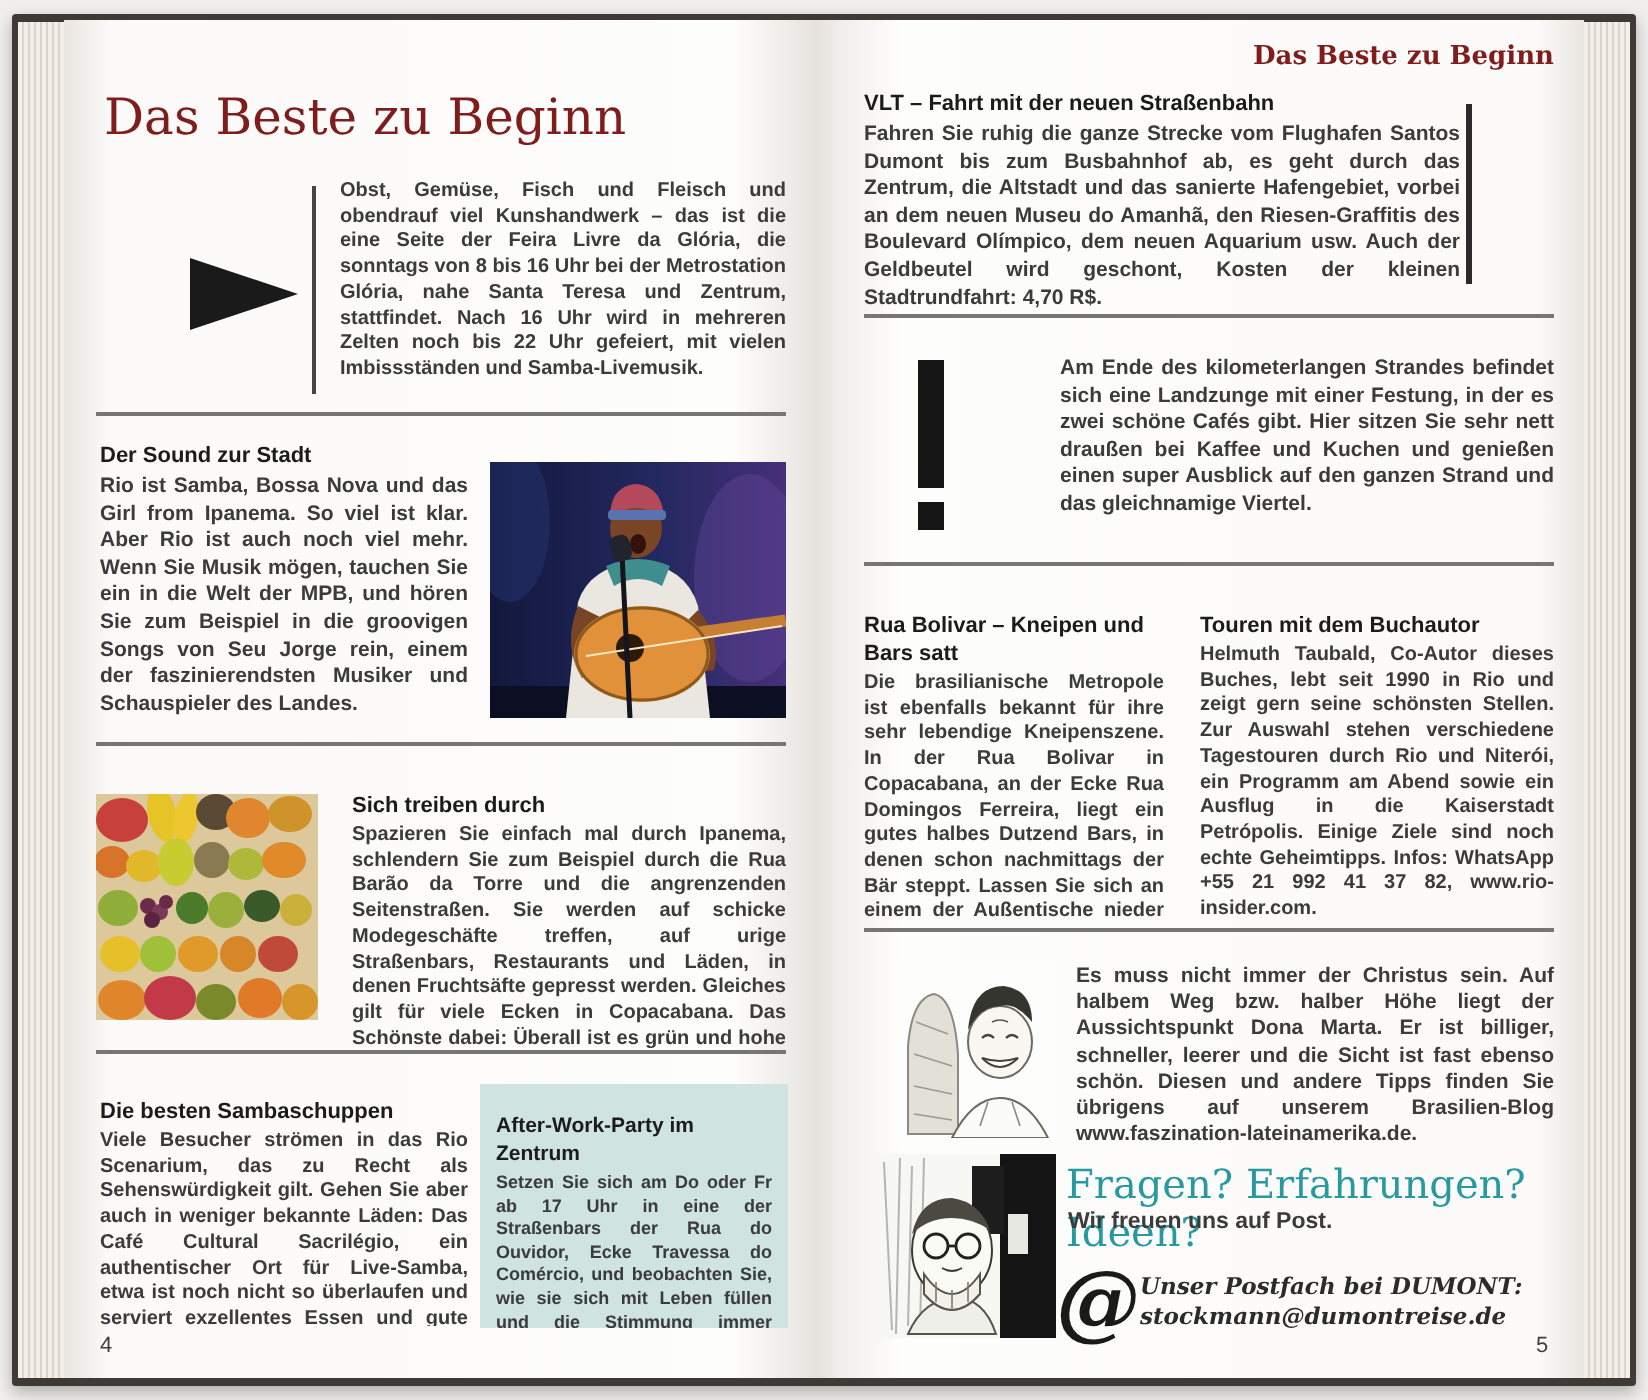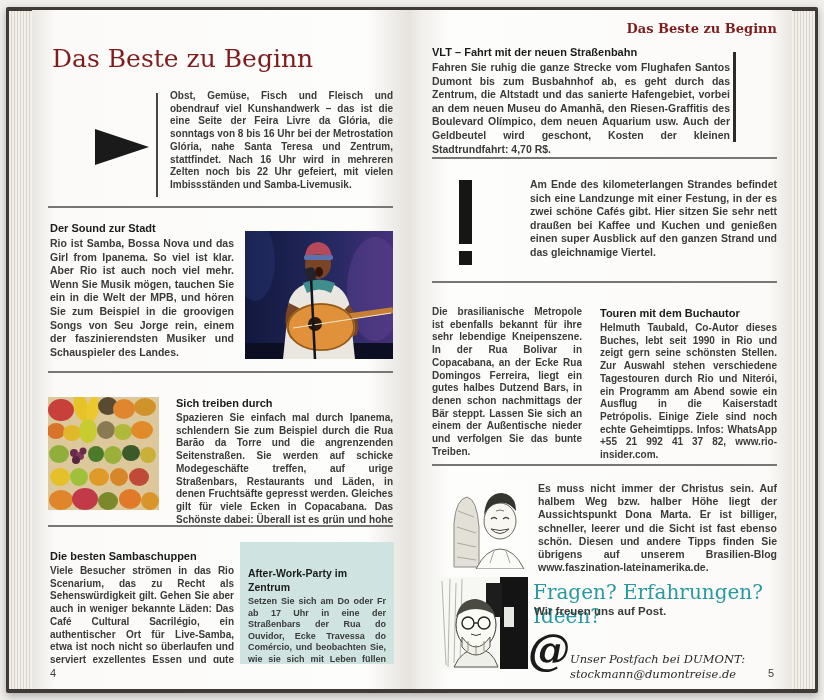--- a/index.html
+++ b/index.html
@@ -29,29 +29,29 @@
   .body.xs{font-size:9px;line-height:11.6px;}
   .abs{position:absolute;}
   .hr{position:absolute;height:2px;background:#787672;}
   .vr{position:absolute;width:2px;background:#454545;}
   .pagenum{position:absolute;font-size:11px;color:#3e3e3e;}
   
   .tri{position:absolute;width:0;height:0;
     border-left:54px solid #1a1a1a;border-top:18px solid transparent;border-bottom:18px solid transparent;}
   .photo{position:absolute;overflow:hidden;}
   .photo svg{display:block;width:100%;height:100%;}
-  .tipbox{position:absolute;background:#cfe4e0;padding:24px 8px;box-sizing:border-box;overflow:hidden;}
+  .tipbox{position:absolute;background:#cfe4e0;padding:14px 8px;box-sizing:border-box;overflow:hidden;}
   .tipbox .h{font-size:10.5px;}
   
   .excl-bar{position:absolute;background:#161616;}
   .teal-head{font-family:"DejaVu Serif", serif;font-size:20px;color:#2999a1;}
   .at{font-family:"DejaVu Serif", serif;font-style:italic;font-weight:bold;
       font-size:42px;color:#1a1a1a;line-height:40px;}
-  .mailbox{font-family:"DejaVu Serif", serif;font-style:italic;font-weight:normal;
-      font-size:11.5px;line-height:15px;color:#2b2b2b;margin-top:16px;}
+  .mailbox{font-family:"DejaVu Serif", serif;font-style:italic;font-weight:bold;
+      font-size:11.5px;line-height:15px;color:#2b2b2b;}
   .overflow-clip{overflow:hidden;}
 </style>
 </head>
 <body>
 
 <div class="book">
   <div class="stack left"></div>
   <div class="stack right"></div>
   <div class="sheet"></div>
 </div>
@@ -169,20 +169,21 @@
   <div class="hr" style="left:432px;top:157px;width:345px;"></div>
 
   <div class="excl-bar" style="left:459px;top:180px;width:13px;height:64px;"></div>
   <div class="excl-bar" style="left:459px;top:251px;width:13px;height:14px;"></div>
   <div class="abs overflow-clip" style="left:530px;top:178px;width:247px;height:100px;">
     <div class="body">Am Ende des kilometerlangen Strandes befindet sich eine Landzunge mit einer Festung, in der es zwei schöne Cafés gibt. Hier sitzen Sie sehr nett draußen bei Kaffee und Kuchen und genießen einen super Ausblick auf den ganzen Strand und das gleichnamige Viertel.</div>
   </div>
   <div class="hr" style="left:432px;top:281px;width:345px;"></div>
 
   <div class="abs overflow-clip" style="left:432px;top:306px;width:150px;height:154px;">
+    <div class="h">Rua Bolivar – Kneipen und Bars satt</div>
     <div class="body small">Die brasilianische Metropole ist ebenfalls bekannt für ihre sehr lebendige Kneipenszene. In der Rua Bolivar in Copacabana, an der Ecke Rua Domingos Ferreira, liegt ein gutes halbes Dutzend Bars, in denen schon nachmittags der Bär steppt. Lassen Sie sich an einem der Außentische nieder und verfolgen Sie das bunte Treiben.</div>
   </div>
   <div class="abs overflow-clip" style="left:600px;top:306px;width:177px;height:154px;">
     <div class="h">Touren mit dem Buchautor</div>
     <div class="body small">Helmuth Taubald, Co-Autor dieses Buches, lebt seit 1990 in Rio und zeigt gern seine schönsten Stellen. Zur Auswahl stehen verschiedene Tagestouren durch Rio und Niterói, ein Programm am Abend sowie ein Ausflug in die Kaiserstadt Petrópolis. Einige Ziele sind noch echte Geheimtipps. Infos: WhatsApp +55 21 992 41 37 82, www.rio-insider.com.</div>
   </div>
   <div class="hr" style="left:432px;top:464px;width:345px;"></div>
 
   <div class="photo" style="left:448px;top:481px;width:80px;height:88px;">
     <svg viewBox="0 0 80 88" preserveAspectRatio="none" aria-hidden="true">

